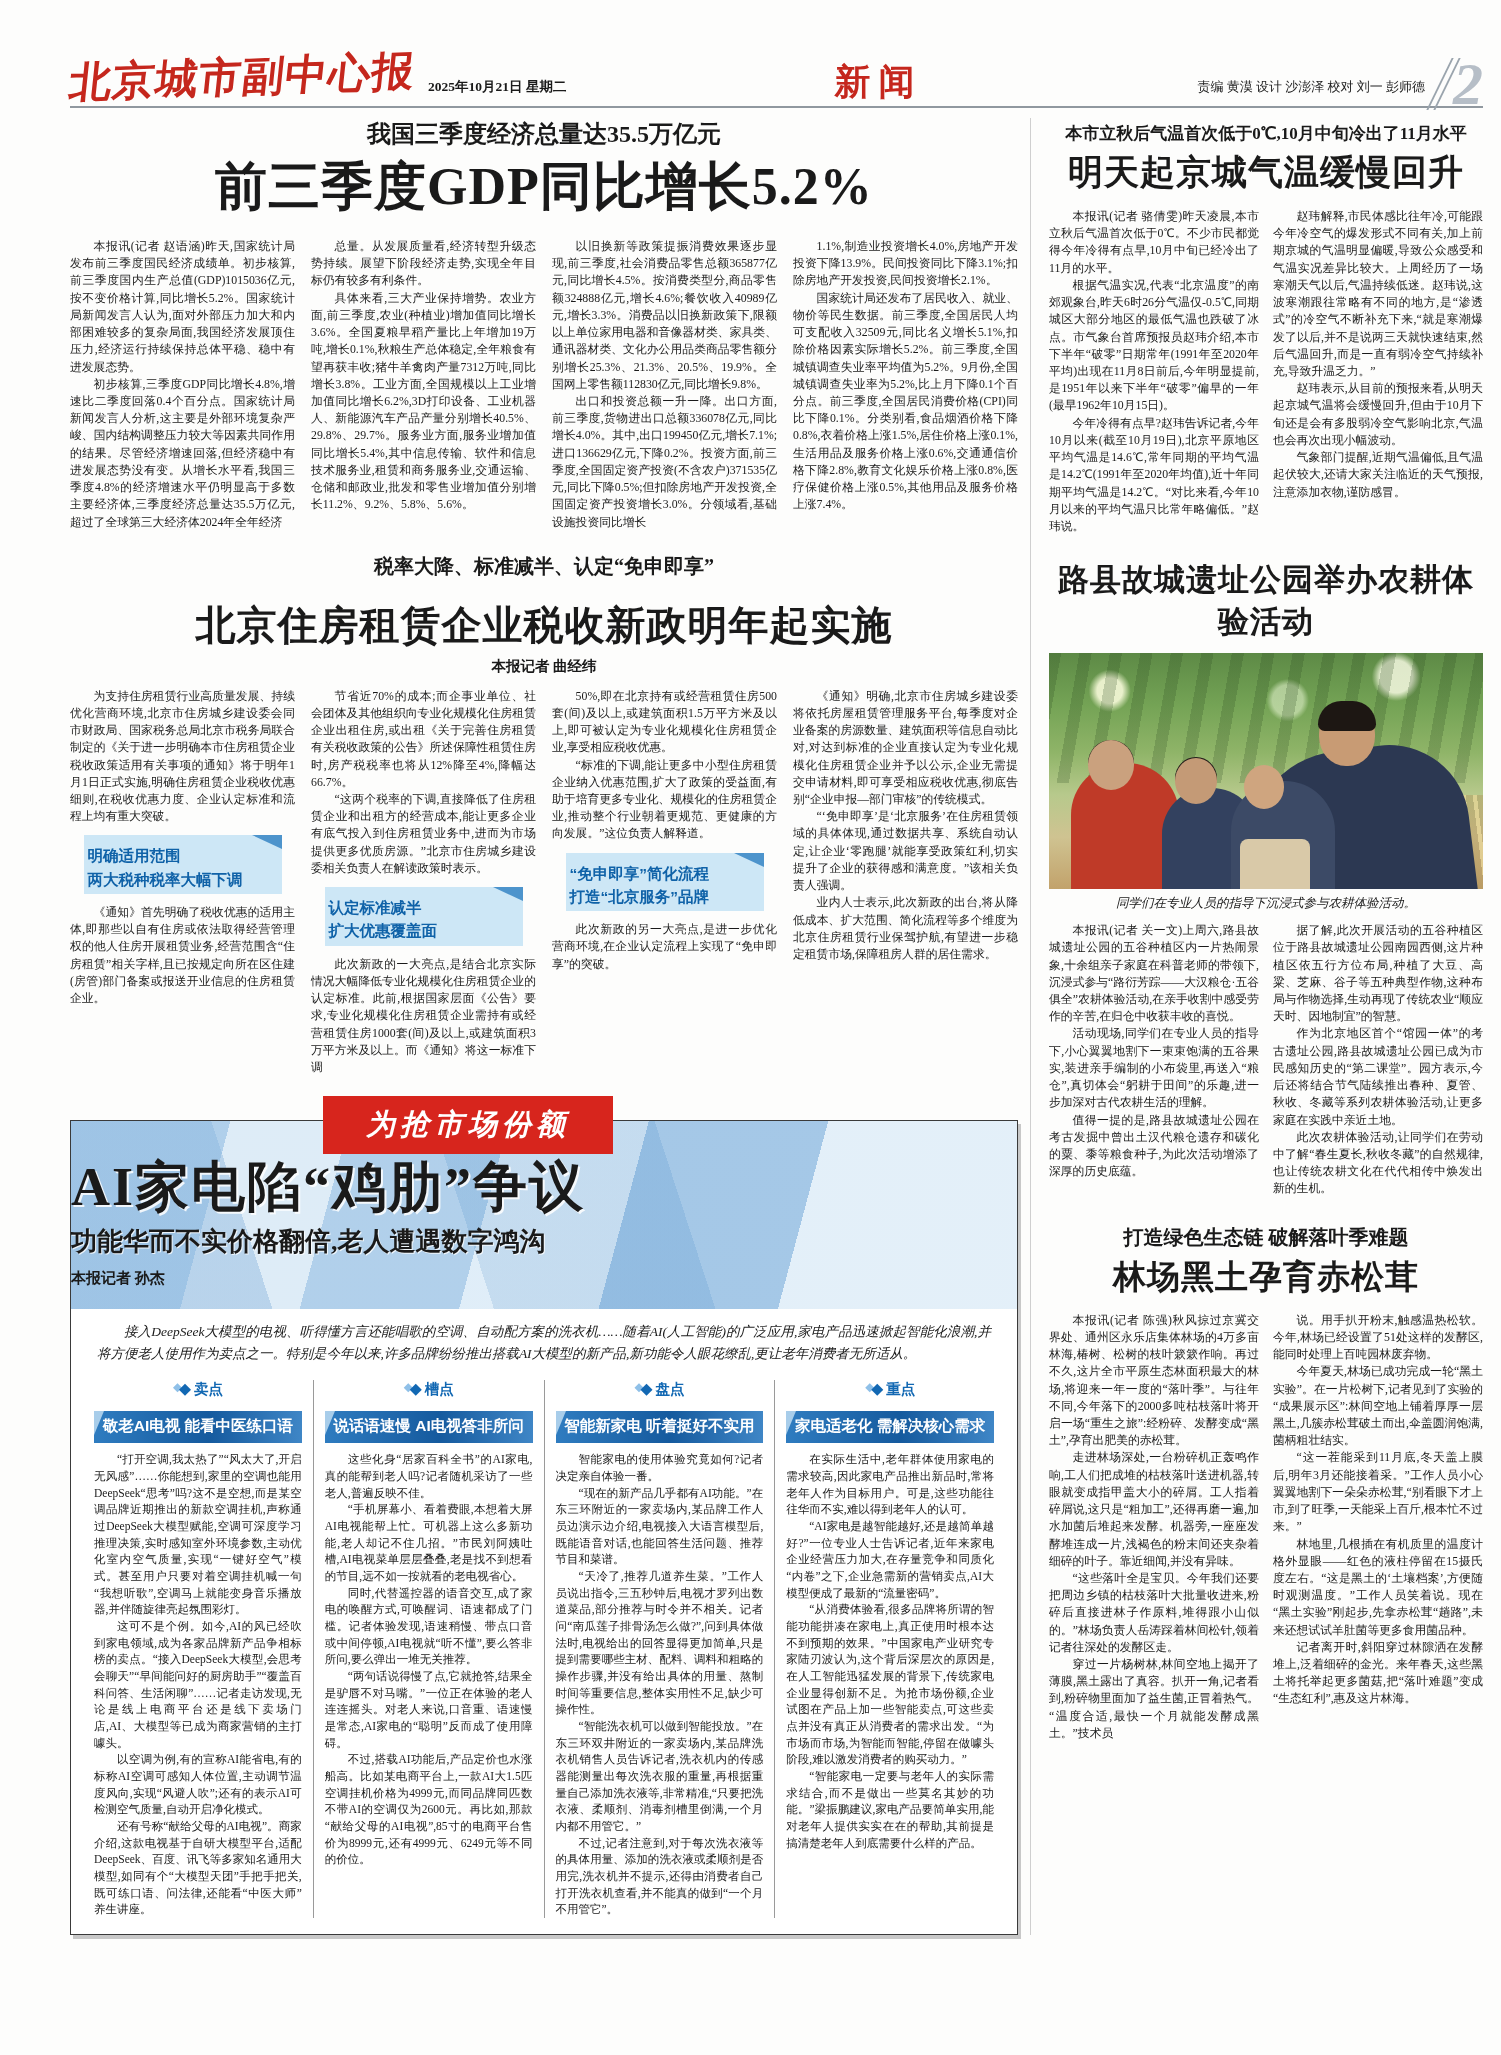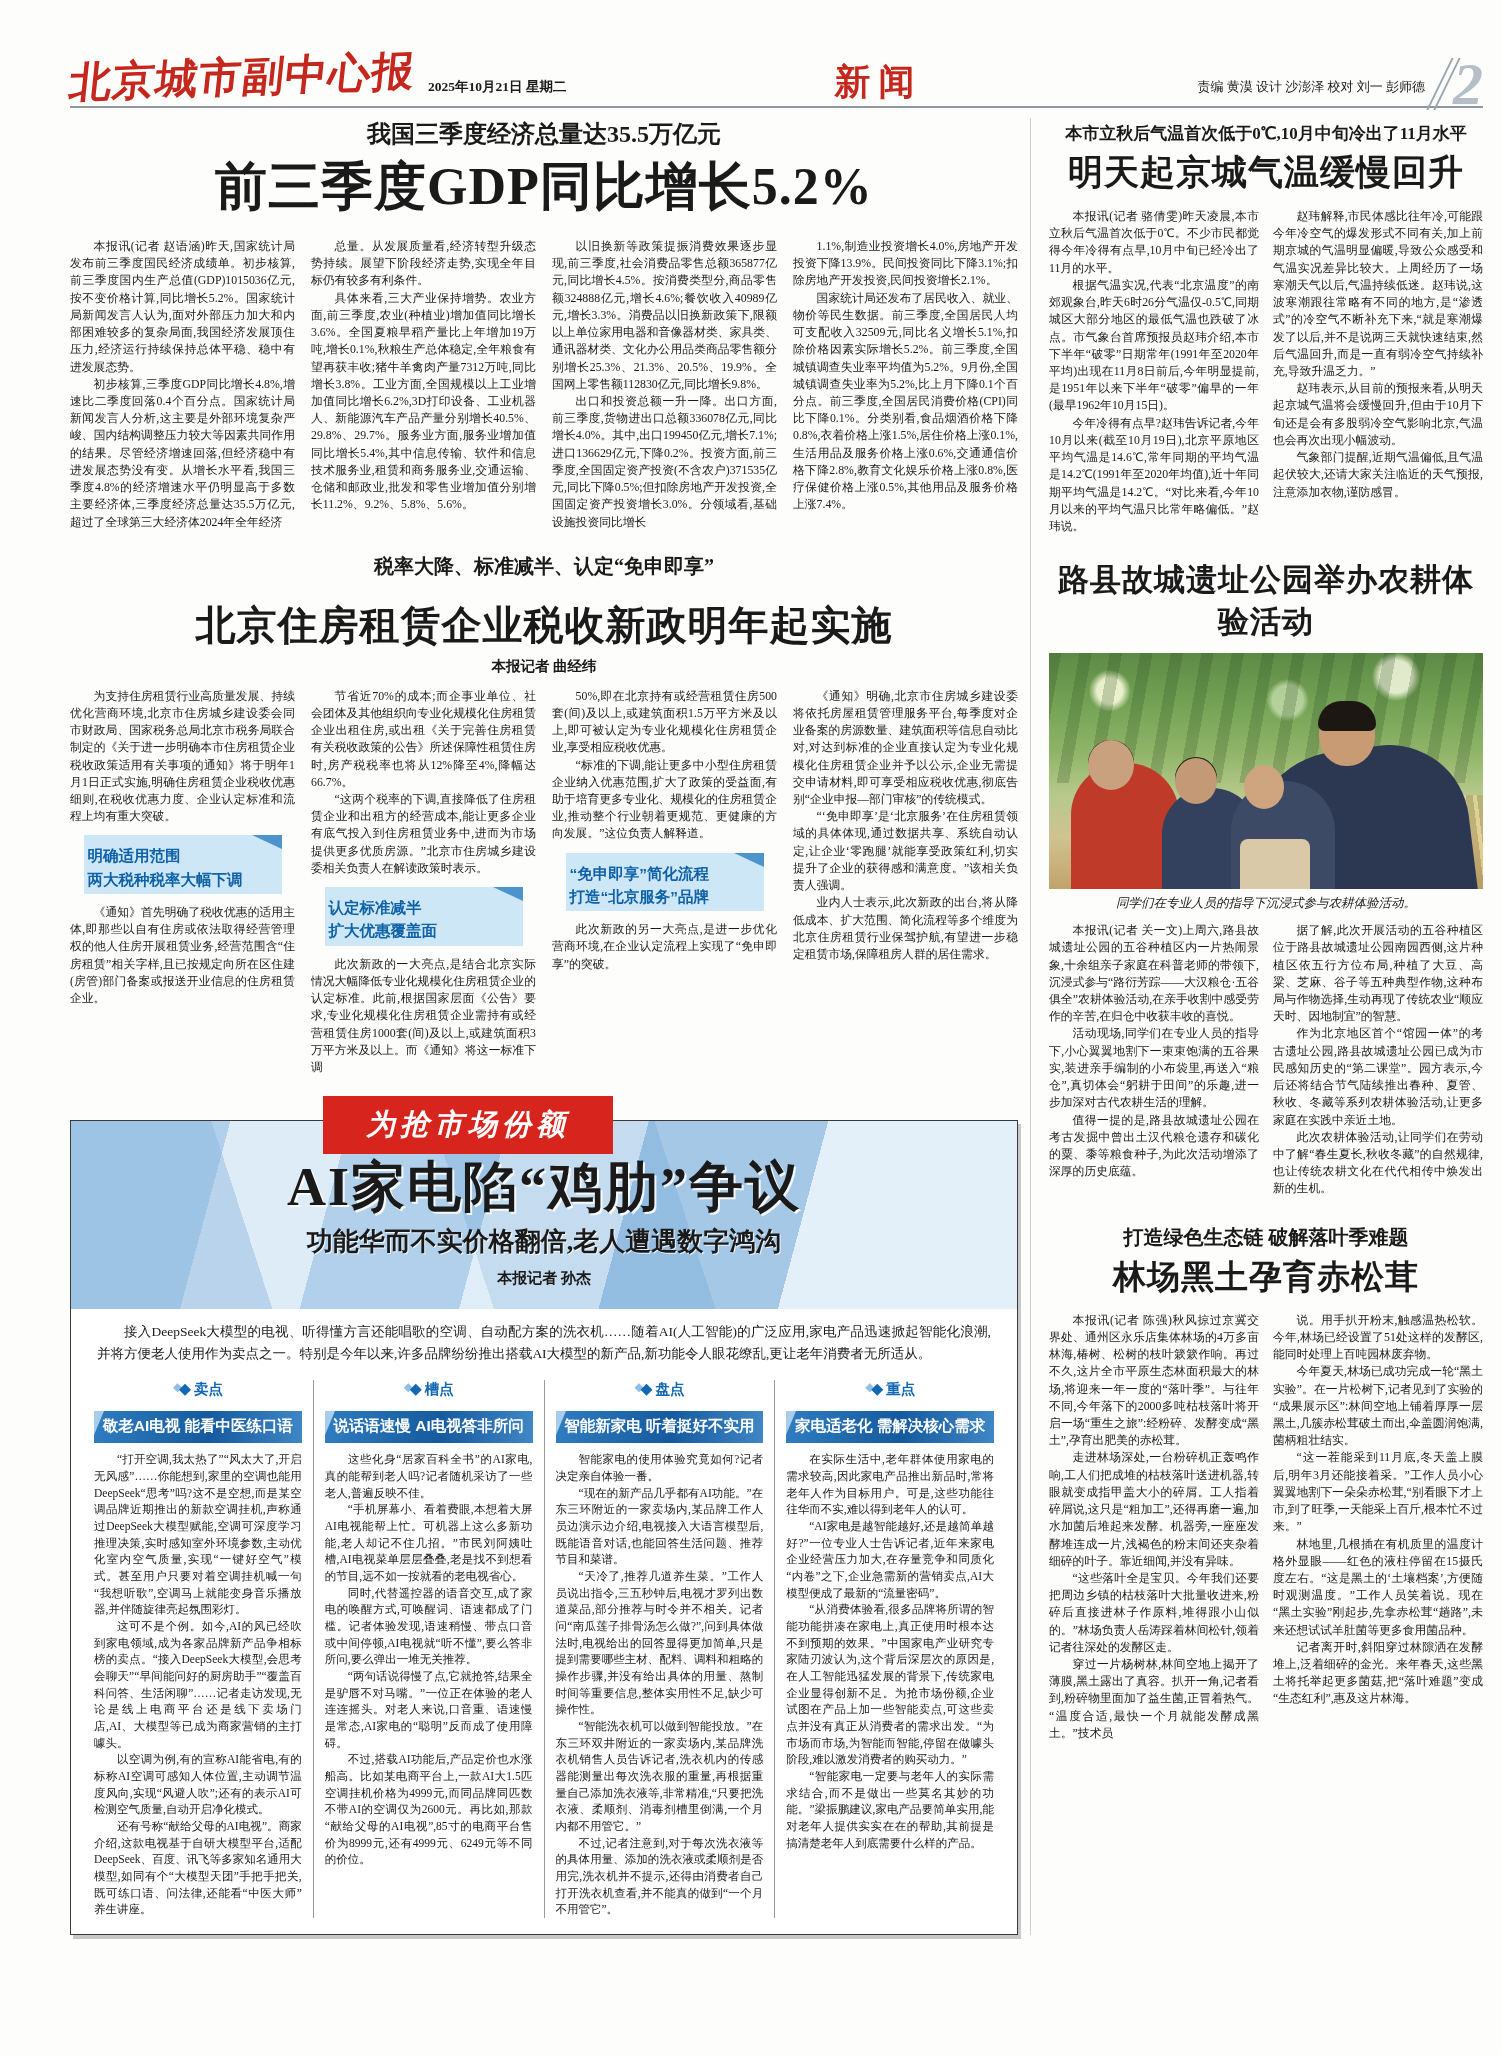--- a/index.html
+++ b/index.html
@@ -40,33 +40,33 @@
   .bluebox { position:relative; width:88%; margin:10px auto; background:#cde7f6; color:#0f62a8;
              font-family:"Liberation Sans", sans-serif; font-weight:bold; font-size:15.5px;
              text-align:left; padding:9px 4px 3px; line-height:1.5;}
   .bluebox::after { content:""; position:absolute; top:0; right:0;
              border-top:14px solid #4d94cc; border-left:30px solid transparent;}
   
   .obs { margin-top:44px; border:1px solid #3a3a3a; box-shadow:3px 4px 0 #c8c8c8; position:relative; background:#fff;}
   .obs-banner { position:absolute; top:-25px; left:252px; width:290px; background:#d7251d; color:#fff;
     text-align:center; font-size:29px; font-weight:900; font-style:italic; letter-spacing:5px;
     padding:9px 0; z-index:3;}
-  .obs-hero { height:188px; text-align:center; padding-top:38px; position:relative; overflow:hidden;
+  .obs-hero { height:188px; padding-top:38px; position:relative; overflow:hidden;
     background:
       linear-gradient(105deg, rgba(140,185,225,.55) 0 16%, rgba(255,255,255,.05) 16% 28%,
         rgba(125,175,220,.45) 28% 44%, rgba(235,245,252,.25) 44% 58%,
         rgba(110,165,215,.5) 58% 76%, rgba(238,246,252,.4) 76%),
       linear-gradient(72deg, rgba(90,150,205,.30) 0 20%, transparent 20% 42%,
         rgba(90,150,205,.28) 42% 64%, transparent 64%), #dcebf7;}
   .obs-title { font-size:54px; font-weight:900; letter-spacing:2px; line-height:1.05;
     text-shadow:2px 2px 0 rgba(255,255,255,.85);}
   .obs-sub { font-size:26px; font-weight:700; margin-top:8px; text-shadow:1px 1px 0 rgba(255,255,255,.8);}
   .obs-byline { font-size:15px; font-weight:bold; margin-top:10px;}
   .obs-intro { padding:12px 26px 4px; }
-  .obs-intro .para { font-size:13.5px; line-height:1.6; }
+  .obs-intro .para { font-size:13.5px; line-height:1.6; font-style:italic;}
   .obs-cols { display:flex; padding:12px 12px 16px;}
   .obs-col { flex:1; min-width:0; padding:0 11px;}
   .obs-col + .obs-col { border-left:1px solid #9a9a9a;}
   .obs-col .para { font-size:11.5px; line-height:1.45;}
   .sec-tag { text-align:center; color:#1268b3; font-weight:bold; font-size:14.5px;
     font-family:"Liberation Sans", sans-serif; margin-bottom:12px; white-space:nowrap;}
   .dia-sm { color:#8fc0e8; font-size:9px; vertical-align:3px; margin-right:-3px;}
   .dia-lg { color:#1268b3; font-size:12px; margin-right:3px;}
   .sec-head { position:relative; background:linear-gradient(90deg,#2f7cc0 0%, #155a9e 55%, #3f86c6 100%);
     color:#fff; font-family:"Liberation Sans", sans-serif; font-weight:bold; font-size:15.5px;

